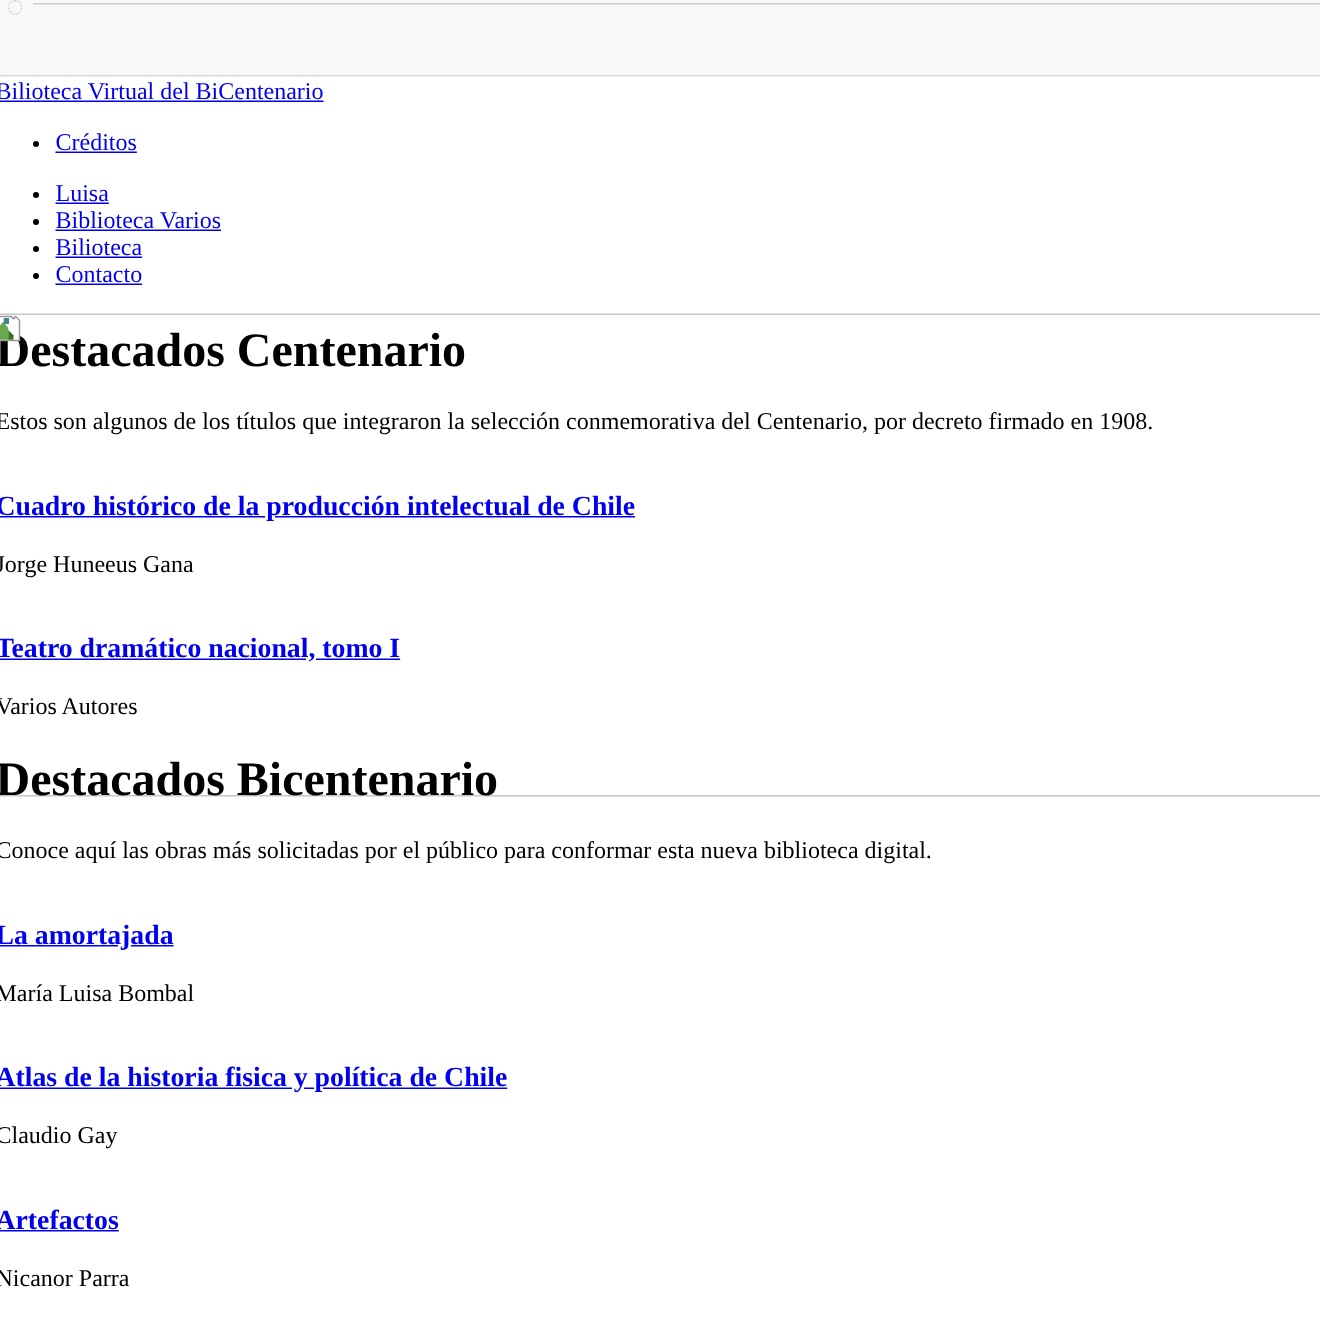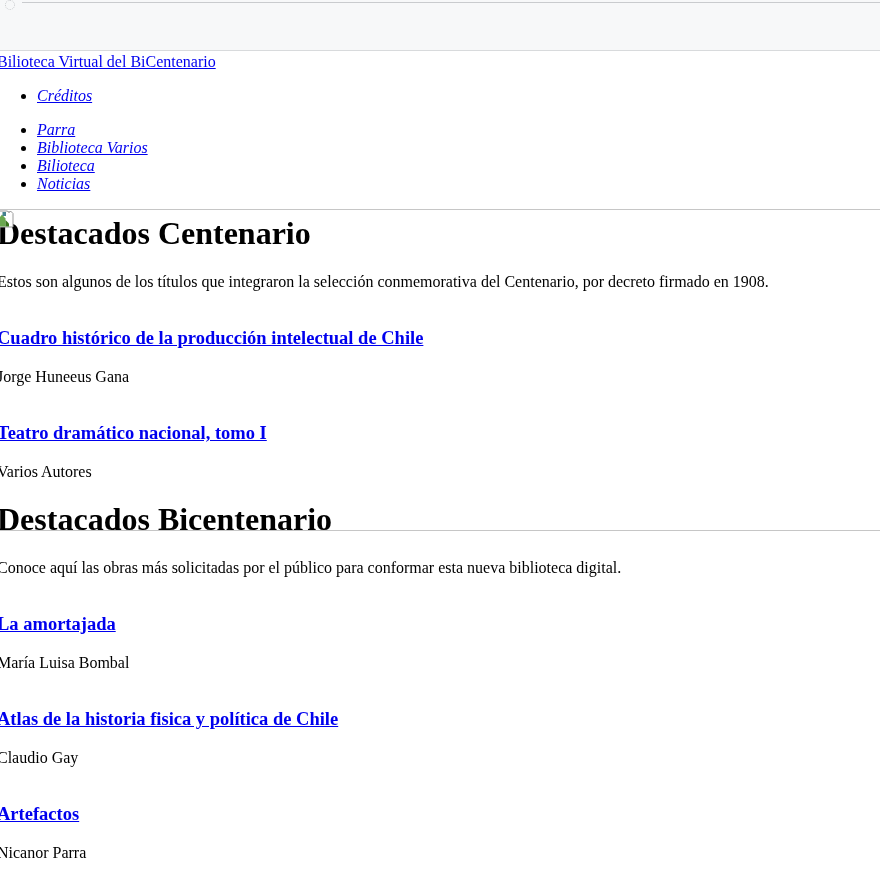--- a/index.html
+++ b/index.html
@@ -48,21 +48,21 @@
     margin: 2px 0 0 0;
     font-size: 16px;
     line-height: 18px;
   }
   ul.nav-list {
     margin: 16px 0;
     padding-left: 40px;
     font-size: 16px;
     line-height: 18px;
   }
-  ul.nav-list li { margin: 0; font-style: italic; }
+  ul.nav-list li { margin: 0; }
   hr.section-rule {
     border: 0;
     border-top: 1px solid #c6c6c6;
     margin: 14px 0 0 0;
   }
   .h1-wrap {
     position: relative;
   }
   .h1-wrap.first { margin-top: 5px; }
   .h1-wrap.second { margin-top: 20px; }
@@ -120,30 +120,30 @@
   </div>
 
   <ul class="nav-list">
     <li>
       <a href="#">Créditos</a>
     </li>
   </ul>
 
   <ul class="nav-list">
     <li>
-      <a href="#">Parra</a>
+      <a href="#">Luisa</a>
     </li>
     <li>
       <a href="#">Biblioteca Varios</a>
     </li>
     <li>
       <a href="#">Bilioteca</a>
     </li>
     <li>
-      <a href="#">Noticias</a>
+      <a href="#">Contacto</a>
     </li>
   </ul>
 
   <hr class="section-rule">
 
   <div class="h1-wrap first">
     <span class="broken-img">
       <svg width="17" height="18" viewBox="0 0 17 18" xmlns="http://www.w3.org/2000/svg">
         <path d="M1 1 L10.5 1 L12 2.5 L13.5 1 L16 3.5 L16 17 L1 17 Z" fill="#ffffff" stroke="#9b9b9b" stroke-width="1"></path>
         <path d="M1.5 9 L5 4.5 L8.5 8.5 L8.5 16.5 L1.5 16.5 Z" fill="#6aa84f"></path>

